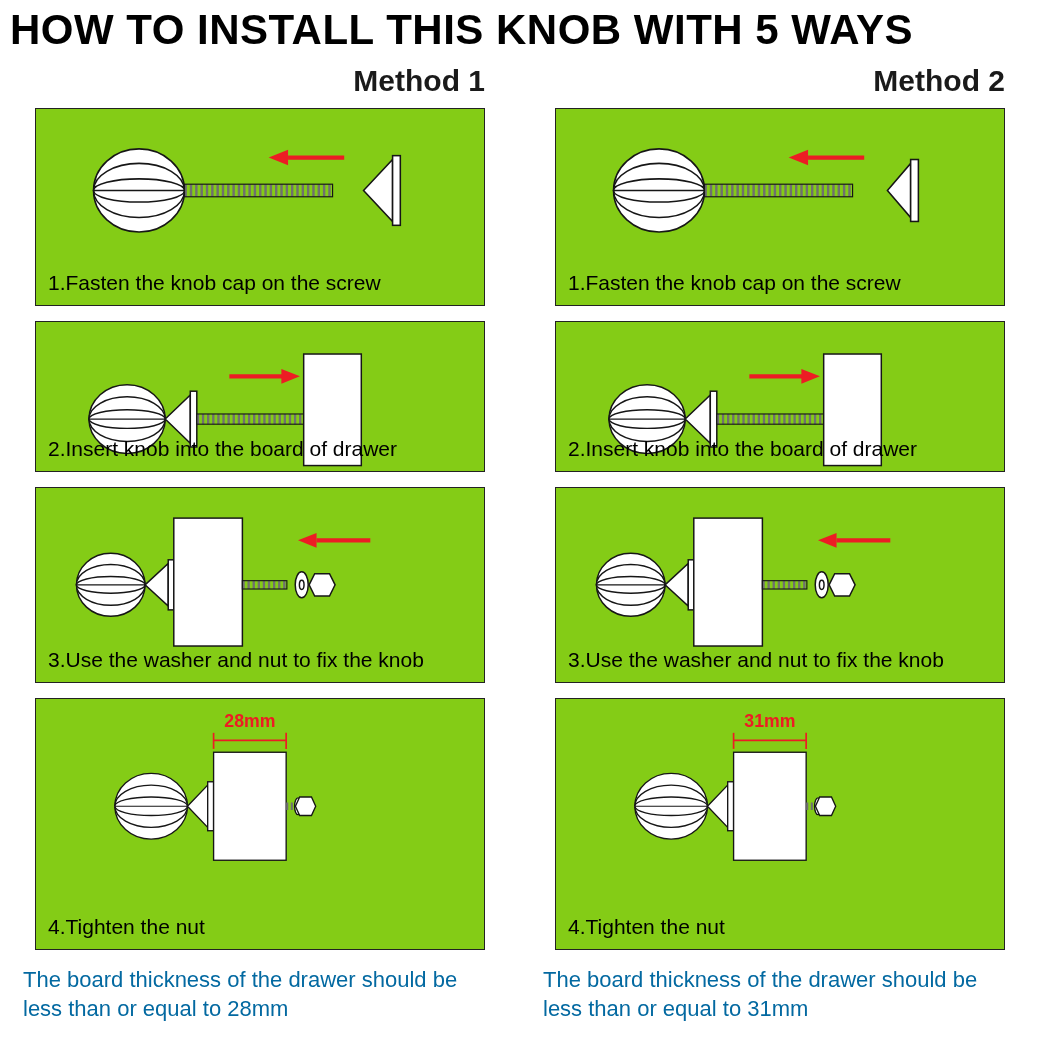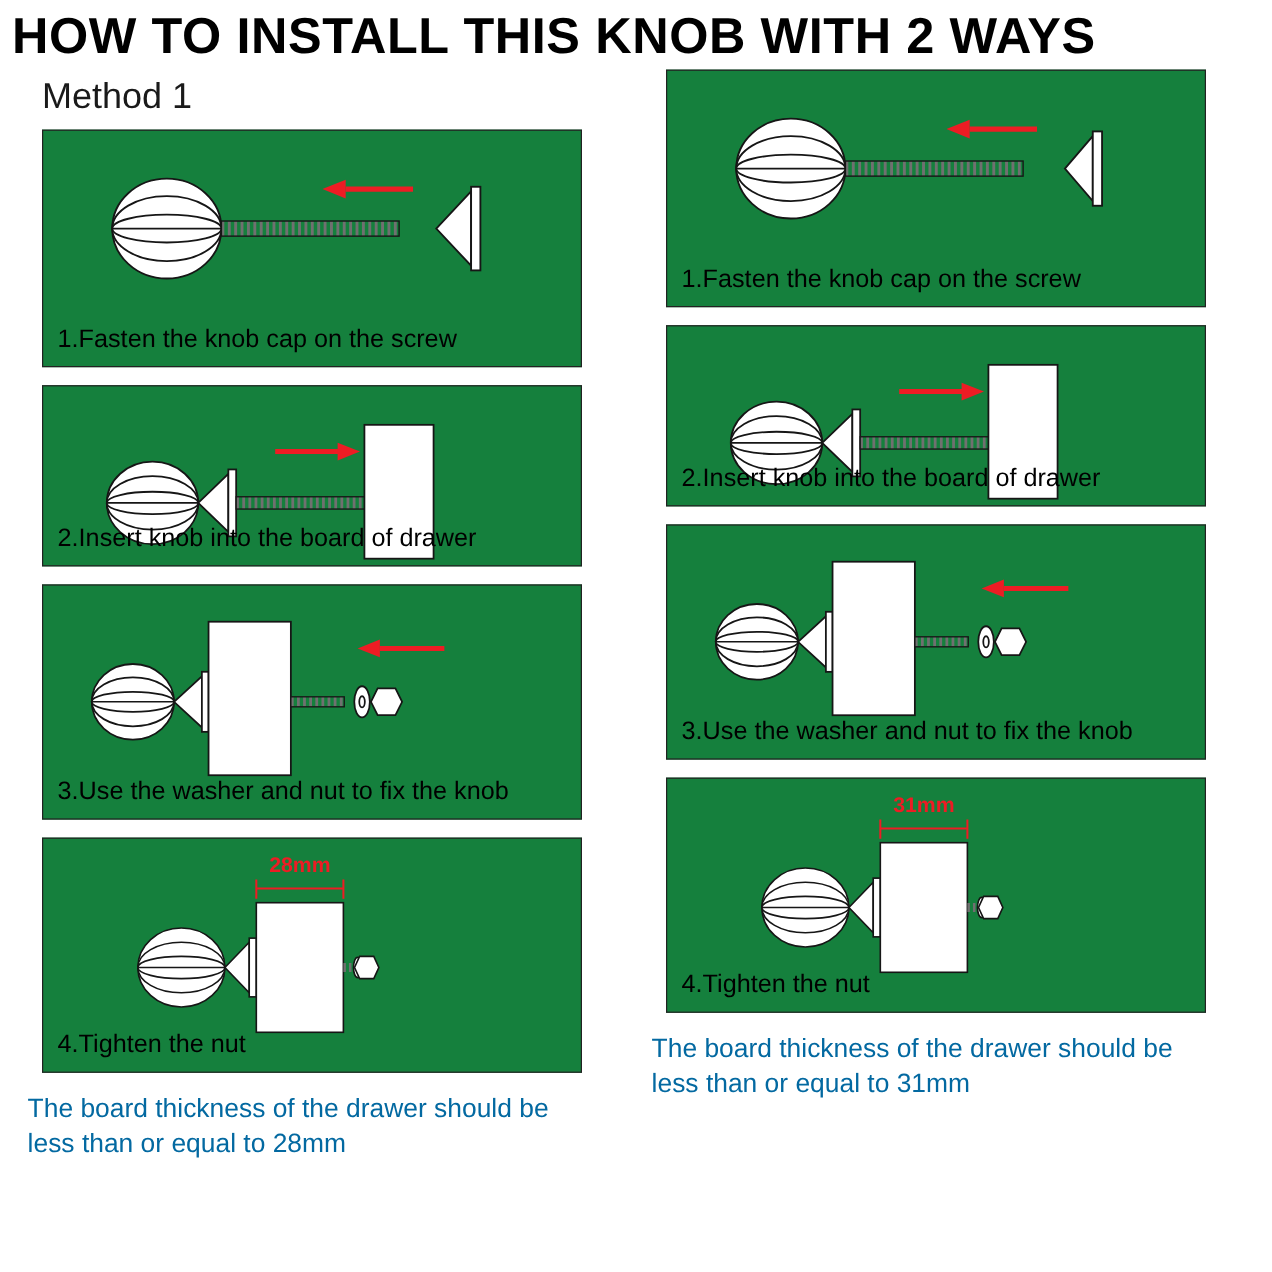--- a/index.html
+++ b/index.html
@@ -13,29 +13,29 @@
   .page-title {
     font-size:42px; font-weight:800; letter-spacing:0.5px;
     padding:6px 8px 0 10px; white-space:nowrap; color:#000;
   }
   .columns {
     display:flex; justify-content:space-between;
     padding:4px 55px 0 35px;
   }
   .col { width:450px; }
   .method-heading {
-    text-align:left; font-size:30px; color:#1a1a1a;
-    margin:6px 0 10px 0; font-weight:400;
+    text-align:right; font-size:30px; color:#1a1a1a;
+    margin:6px 0 10px 0; font-weight:700;
   }
   .step-box {
-    border:1.7px solid #222; background:#15803d;
+    border:1.7px solid #222; background:#84cc16;
     position:relative; margin-bottom:15px;
   }
   .step-box svg { display:block; width:100%; margin-top:6px; }
-  .h1 { height:198px; } .h2 { height:151px; } .h3 { height:196px; } .h4 { height:196px; }
+  .h1 { height:198px; } .h2 { height:151px; } .h3 { height:196px; } .h4 { height:252px; }
   .caption {
     position:absolute; left:12px; bottom:10px;
     font-size:21px; color:#000; white-space:nowrap;
   }
   .footnote {
     margin:6px 0 0 -12px; width:478px;
     font-size:22px; line-height:1.32; color:#0369a1;
   }
   
   svg .shape   { fill:#fff; stroke:#161616; stroke-width:1.6; }
@@ -46,21 +46,21 @@
   svg .outline { fill:none; stroke:#161616; stroke-width:1.2; }
   svg .arrow   { stroke:var(--accent); stroke-width:4.5; }
   svg .arrowhead { fill:var(--accent); stroke:none; }
   svg .dim     { stroke:var(--accent); stroke-width:2; }
   svg .dimtext { fill:var(--accent); font-family:"Liberation Sans",sans-serif;
                  font-size:21px; font-weight:bold; text-anchor:middle; }
 </style>
 </head>
 <body>
 
-<div class="page-title">HOW TO INSTALL THIS KNOB WITH 2 WAYS</div>
+<div class="page-title">HOW TO INSTALL THIS KNOB WITH 5 WAYS</div>
 
 <div class="columns">
 
   <div class="col">
     <div class="method-heading">Method 1</div>
 
     <div class="step-box h1">
       <svg viewBox="0 0 450 155" height="150">
         <g transform="translate(100,78)">
           <ellipse rx="47" ry="43" class="shape"></ellipse>
@@ -168,20 +168,21 @@
           <polygon points="272,109 286,109 291,120 286,131 272,131 267,120" class="shape"></polygon>
         </g>
       </svg>
       <div class="caption">4.Tighten the nut</div>
     </div>
 
     <div class="footnote">The board thickness of the drawer should be less than or equal to 28mm</div>
   </div>
 
   <div class="col">
+    <div class="method-heading">Method 2</div>
 
     <div class="step-box h1">
       <svg viewBox="0 0 450 155" height="150">
         <g transform="translate(100,78)">
           <ellipse rx="47" ry="43" class="shape"></ellipse>
             <ellipse rx="47" ry="28" class="shape"></ellipse>
           <ellipse rx="47" ry="12" class="shape"></ellipse>
             <line x1="-47" y1="0" x2="47" y2="0" class="ln"></line>
         </g>
         <g>

